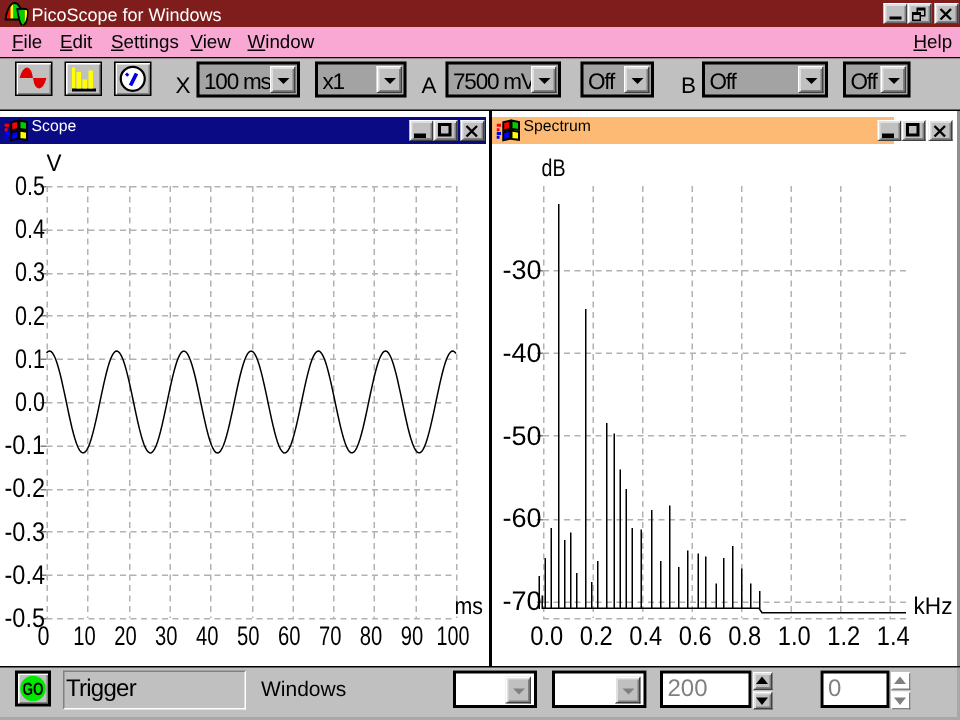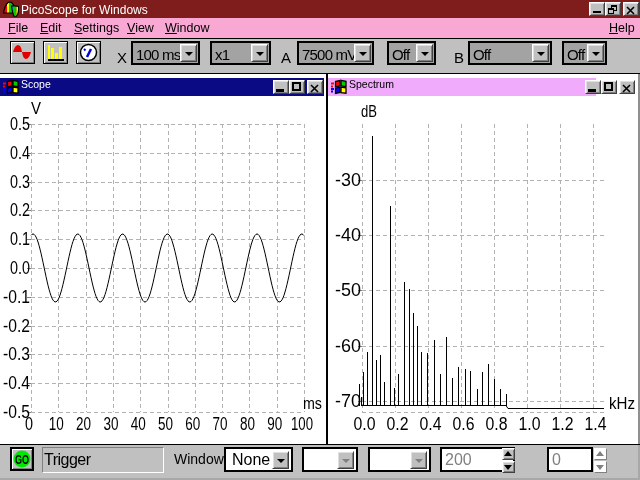--- a/index.html
+++ b/index.html
@@ -16,21 +16,21 @@
 .tlabel{font-size:15px;top:10px;color:#000;}
 .combo{top:2px;height:24px;border:2px solid #000;background:#a3a3a3;}
 .combo .ctext{position:absolute;left:3px;top:3px;font-size:15px;letter-spacing:-0.8px;color:#000;white-space:pre;}
 .cbtn{position:absolute;right:1px;top:1px;width:17px;height:18px;background:#c0c0c0;
  border:1px solid;border-color:#fff #404040 #404040 #fff;box-shadow:inset 1px 1px 0 #dfdfdf, inset -1px -1px 0 #808080;}
 .arrow{width:0;height:0;border-left:4px solid transparent;border-right:4px solid transparent;border-top:4px solid #000;position:absolute;left:4px;top:7px;}
 #mdi{left:0;top:74px;width:640px;height:370px;background:#fff;}
 #scopewin{left:0;top:0;width:326px;height:370px;background:#fff;}
 #scopetitle{left:0;top:4px;width:324px;height:18px;background:#0a0a85;}
 #spectrumwin{left:326px;top:0;width:314px;height:370px;background:#fff;border-left:2px solid #000;border-right:2px solid #909090;}
-#spectitle{left:0;top:4px;width:268px;height:18px;background:#f0abfc;}
+#spectitle{left:0;top:4px;width:268px;height:18px;background:#fdba74;}
 .wicon{left:3px;top:1px;}
 .wtitle{left:21px;top:0;font-size:10.5px;color:#fff;}
 .wbtn{top:2px;width:16px;height:14px;background:#c0c0c0;
  border:1px solid;border-color:#fff #404040 #404040 #fff;box-shadow:inset 1px 1px 0 #dfdfdf, inset -1px -1px 0 #808080;}
 #statusbar{left:0;top:444px;width:640px;height:36px;background:#c0c0c0;border-top:1px solid #000;box-shadow:inset -2px -2px 0 #a8a8a8;}
 .scombo{top:2px;height:25px;border:2px solid #000;background:#fff;}
 #stoppanel{left:42px;top:2px;width:122px;height:26px;background:#c0c0c0;
  border:1px solid;border-color:#808080 #fff #fff #808080;}
 .spinfield{top:2px;height:25px;border:2px solid #000;background:#fff;}
 .spinbtn{width:13px;height:12px;background:#c0c0c0;border:1px solid;border-color:#fff #404040 #404040 #fff;
@@ -253,37 +253,31 @@
  <div class="abs" style="left:10px;top:2px;width:24px;height:24px;background:#c0c0c0;border:2px solid #000;box-shadow:inset 1px 1px 0 #fff, inset -1px -1px 0 #808080">
   <svg width="20" height="20" style="position:absolute;left:0;top:0">
    <circle cx="10" cy="10" r="8.5" fill="#00e800"></circle>
    <text x="10" y="14.5" font-size="12" font-weight="bold" text-anchor="middle" fill="#000" textLength="14" lengthAdjust="spacingAndGlyphs">GO</text>
   </svg>
  </div>
  <div class="abs" id="stoppanel">
       <div class="abs" style="left:1px;top:3px;font-size:16px;letter-spacing:-0.5px">Trigger</div>
     </div>
  <div class="abs" style="left:174px;top:6px;font-size:14px">Windows</div>
- <div class="abs scombo" style="left:224px;width:69px">
-      <span class="ctext" style="position:absolute;left:6px;top:2px;font-size:16px">None</span>
-  <span class="cbtn" style="top:2px;right:2px">
-        <span class="arrow"></span>
-      </span>
-    </div>
  <div class="abs scombo" style="left:302px;width:56px">
       <span class="cbtn" style="top:2px;right:2px">
         <span class="arrow" style="border-top-color:#808080"></span>
       </span>
     </div>
  <div class="abs scombo" style="left:368px;width:63px">
       <span class="cbtn" style="top:2px;right:2px">
         <span class="arrow" style="border-top-color:#808080"></span>
       </span>
     </div>
- <div class="abs spinfield" style="left:440px;width:75px">
+ <div class="abs spinfield" style="left:440px;width:61px">
       <div class="abs" style="left:3px;top:2px;font-size:16px;color:#808080">200</div>
     </div>
  <div class="abs spinbtn" style="left:502px;top:3px">
       <div class="abs" style="left:1px;top:2px;width:0;height:0;border-left:4px solid transparent;border-right:4px solid transparent;border-bottom:5px solid #000"></div>
     </div>
  <div class="abs spinbtn" style="left:502px;top:16px">
       <div class="abs" style="left:1px;top:3px;width:0;height:0;border-left:4px solid transparent;border-right:4px solid transparent;border-top:5px solid #000"></div>
     </div>
  <div class="abs spinfield" style="left:547px;width:46px">
       <div class="abs" style="left:3px;top:2px;font-size:16px;color:#808080">0</div>

